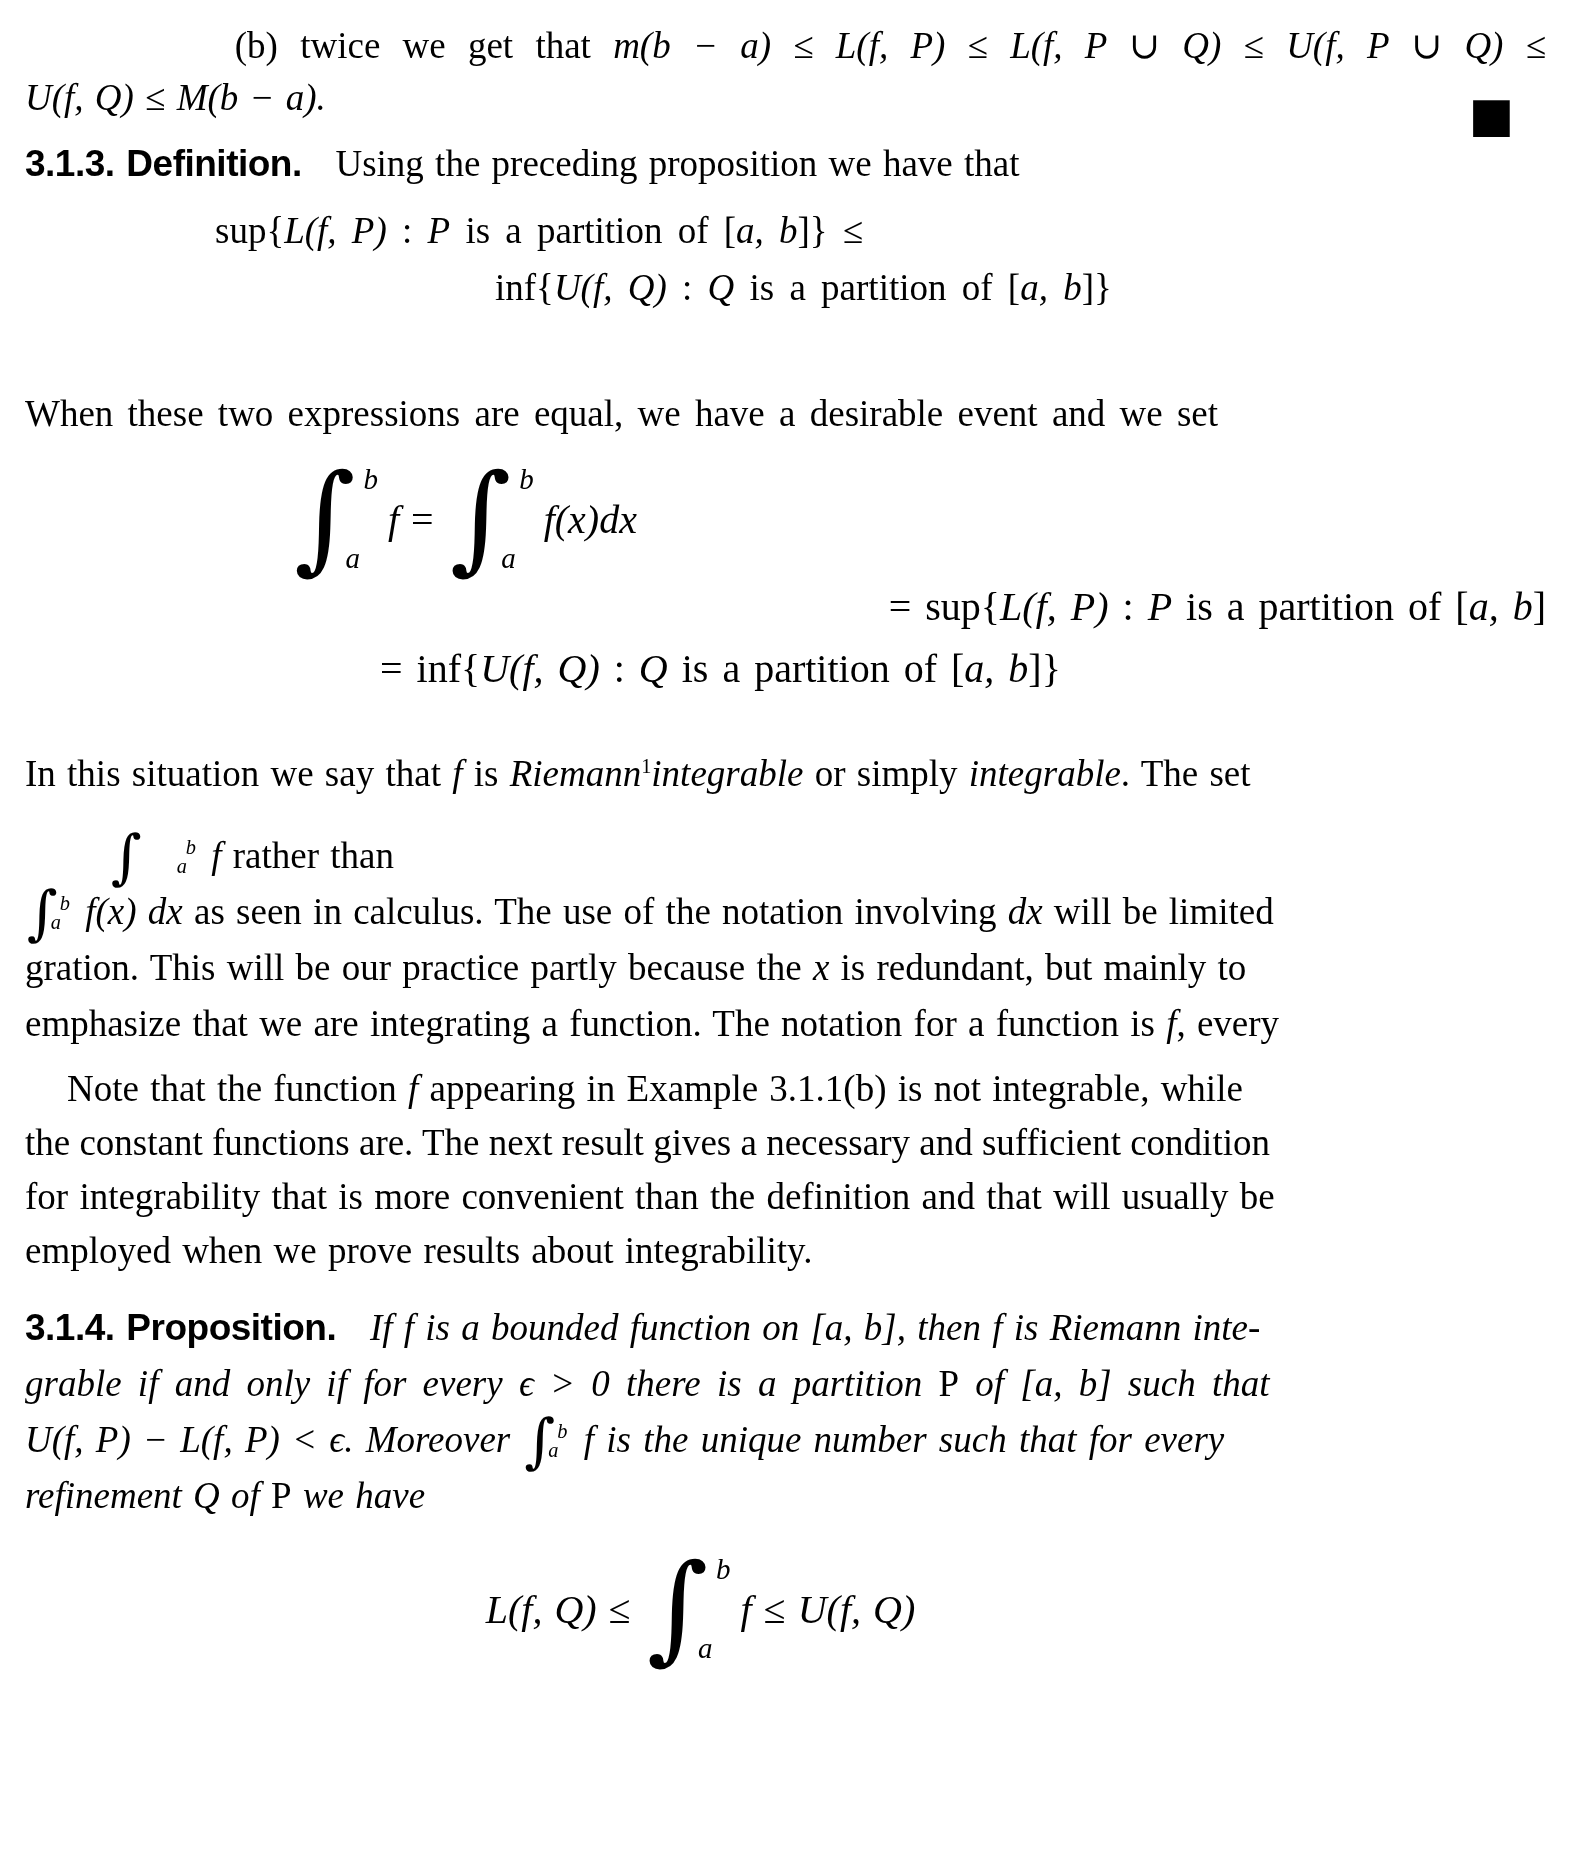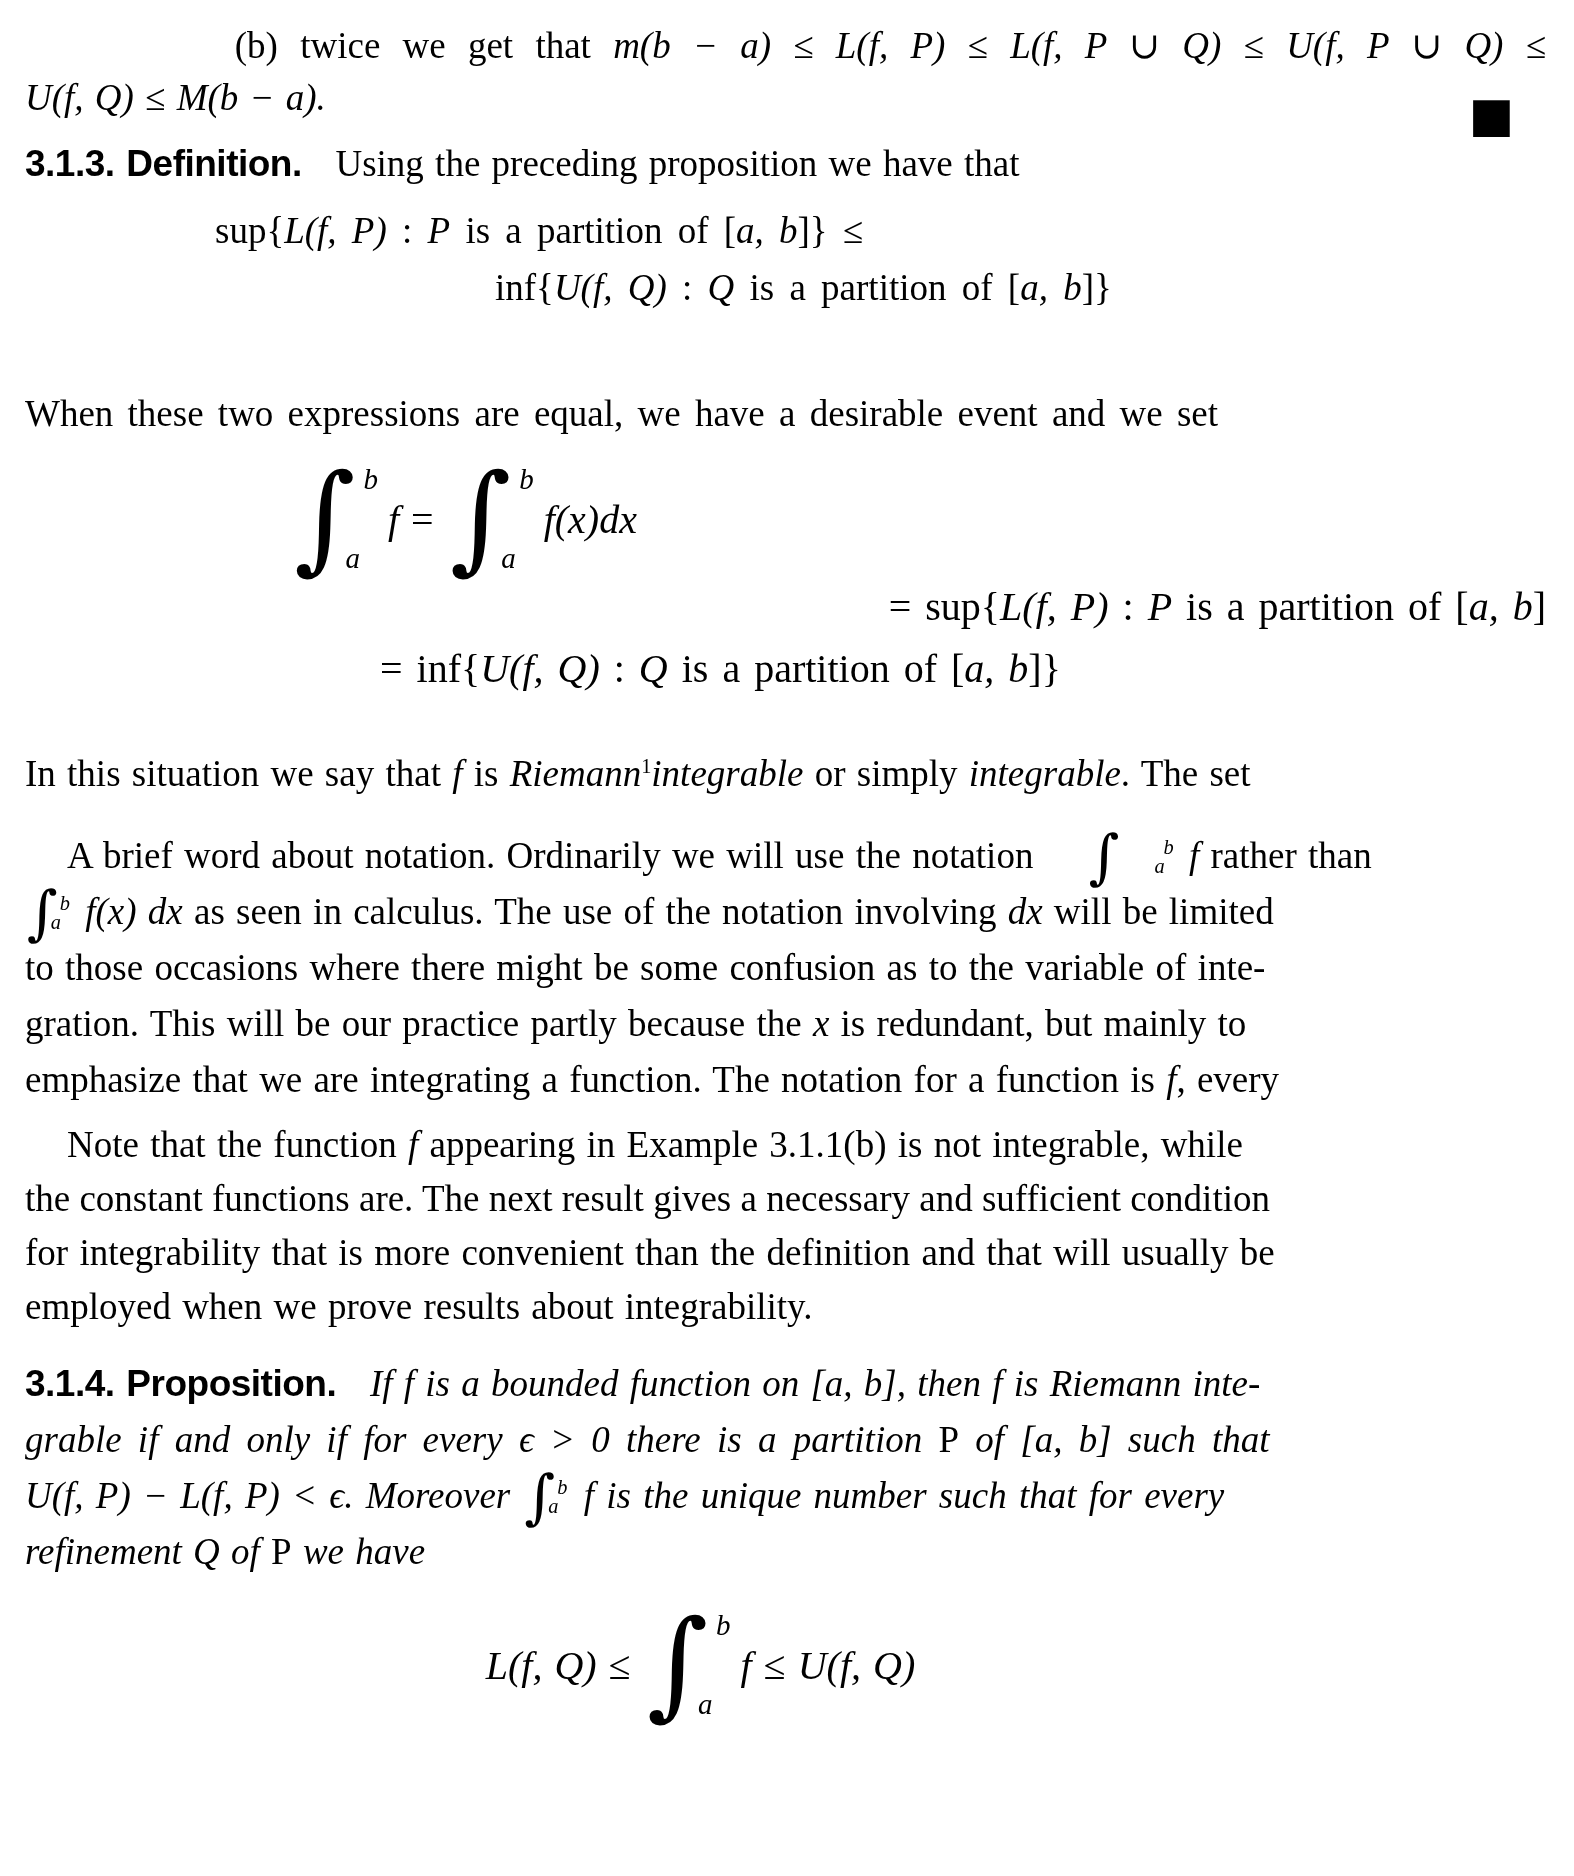--- a/index.html
+++ b/index.html
@@ -90,35 +90,34 @@
       </div>
       <div class="tline" style="margin-left: 355px; word-spacing: 4px; text-align: right;"><span>= sup{</span><span class="rs-m">L(f, P)</span><span> : </span><span class="rs-m">P</span><span> is a partition of [</span><span class="rs-m">a, b</span><span>]</span></div>
       <div class="tline" style="margin-left: 355px; word-spacing: 4px;"><span>= inf{</span><span class="rs-m">U(f, Q)</span><span> : </span><span class="rs-m">Q</span><span> is a partition of [</span><span class="rs-m">a, b</span><span>]}</span></div>
     </div>
 
   <div class="block" style="margin-top:40px;line-height:53px;">
       <div class="tline"><span>In this situation we say that </span><span class="rs-m">f</span><span> is </span><span class="rs-i">Riemann</span><span class="rs-sup">1</span><span class="rs-i">integrable</span><span> or simply </span><span class="rs-i">integrable</span><span>. The set</span></div>
     </div>
 
   <div class="block" style="margin-top:28px;line-height:56px;">
-      <div class="tline" style="text-indent: 42px;"><span>A brief word about notation. Ordinarily we will use the notation </span><span class="int int-sm">
+      <div class="tline" style="text-indent: 42px;"><span class="int int-sm">
           <span class="g">∫</span>
           <span class="lims">
             <span class="hi">b</span>
             <span class="lo">a</span>
           </span>
         </span><span class="rs-m"> f</span><span> rather than</span></div>
       <div class="tline"><span class="int int-sm">
           <span class="g">∫</span>
           <span class="lims">
             <span class="hi">b</span>
             <span class="lo">a</span>
           </span>
         </span><span class="rs-m"> f(x) dx</span><span> as seen in calculus. The use of the notation involving </span><span class="rs-m">dx</span><span> will be limited</span></div>
-      <div class="tline"><span>to those occasions where there might be some confusion as to the variable of inte-</span></div>
       <div class="tline"><span>gration. This will be our practice partly because the </span><span class="rs-m">x</span><span> is redundant, but mainly to</span></div>
       <div class="tline"><span>emphasize that we are integrating a function. The notation for a function is </span><span class="rs-m">f</span><span>, every</span></div>
     </div>
 
   <div class="block" style="margin-top:10px;line-height:54px;">
       <div class="tline" style="text-indent: 42px;"><span>Note that the function </span><span class="rs-m">f</span><span> appearing in Example 3.1.1(b) is not integrable, while</span></div>
       <div class="tline" style="word-spacing: 0px;"><span>the constant functions are. The next result gives a necessary and sufficient condition</span></div>
       <div class="tline"><span>for integrability that is more convenient than the definition and that will usually be</span></div>
       <div class="tline"><span>employed when we prove results about integrability.</span></div>
     </div>

